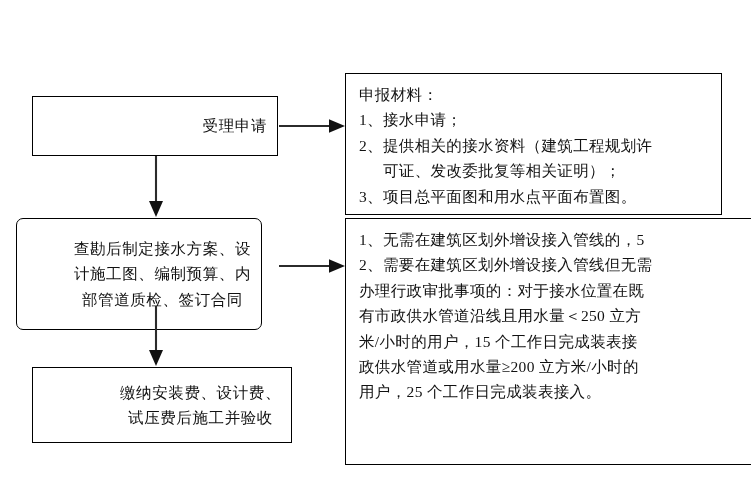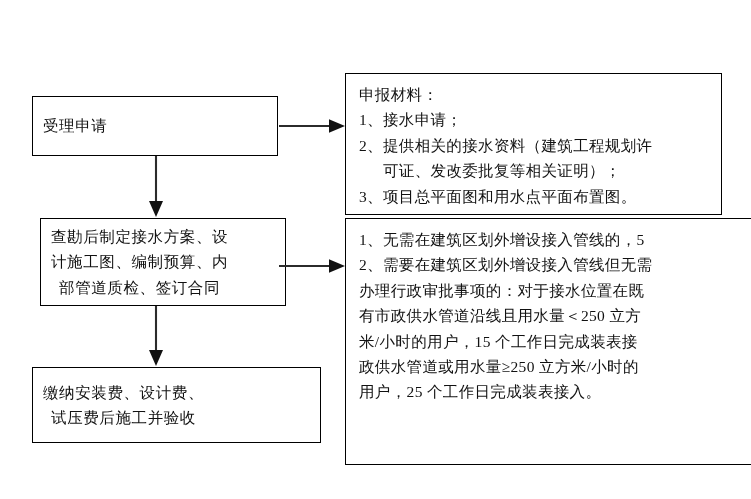--- a/index.html
+++ b/index.html
@@ -23,35 +23,35 @@
   }
 
   
   .proc-box {
     position: absolute;
     border: 1.6px solid #000000;
     background: #ffffff;
     box-sizing: border-box;
     display: flex;
     align-items: center;
-    justify-content: flex-start;
+    justify-content: flex-end;
     text-align: center;
   }
   .proc-box .txt {
     font-size: 15.5px;
     line-height: 1.62;
     letter-spacing: 0.6px;
     color: #111111;
     white-space: pre-line;
     padding: 0 10px;
   }
 
   #box-accept      { left: 32px;  top: 96px;  width: 246px; height: 60px; }
-  #box-plan        { left: 40px;  top: 218px; width: 246px; height: 88px; }
-  #box-pay         { left: 32px;  top: 367px; width: 289px; height: 76px; }
+  #box-plan        { left: 16px;  top: 218px; width: 246px; height: 112px; border-radius: 7px; }
+  #box-pay         { left: 32px;  top: 367px; width: 260px; height: 76px; }
 
   
   .note-box {
     position: absolute;
     border: 1.6px solid #000000;
     background: #ffffff;
     box-sizing: border-box;
     padding: 8px 10px 8px 13px;
   }
   .note-box .line {
@@ -102,21 +102,21 @@
     <div class="line indent">可证、发改委批复等相关证明）；</div>
     <div class="line">3、项目总平面图和用水点平面布置图。</div>
   </div>
 
   <div class="note-box" id="note-timeline">
     <div class="line">1、无需在建筑区划外增设接入管线的，5</div>
     <div class="line">2、需要在建筑区划外增设接入管线但无需</div>
     <div class="line">办理行政审批事项的：对于接水位置在既</div>
     <div class="line">有市政供水管道沿线且用水量＜250 立方</div>
     <div class="line">米/小时的用户，15 个工作日完成装表接</div>
-    <div class="line">政供水管道或用水量≥250 立方米/小时的</div>
+    <div class="line">政供水管道或用水量≥200 立方米/小时的</div>
     <div class="line">用户，25 个工作日完成装表接入。</div>
   </div>
 
   <div class="conn" id="arrow-accept-materials" style="left:278px; top:116px; width:70px; height:20px;">
     <svg width="70" height="20" viewBox="0 0 70 20">
       <line x1="1" y1="10" x2="54" y2="10" stroke="#2b2b2b" stroke-width="2.1"></line>
       <polygon points="51,3.2 67,10 51,16.8" fill="#111111"></polygon>
     </svg>
   </div>
 

